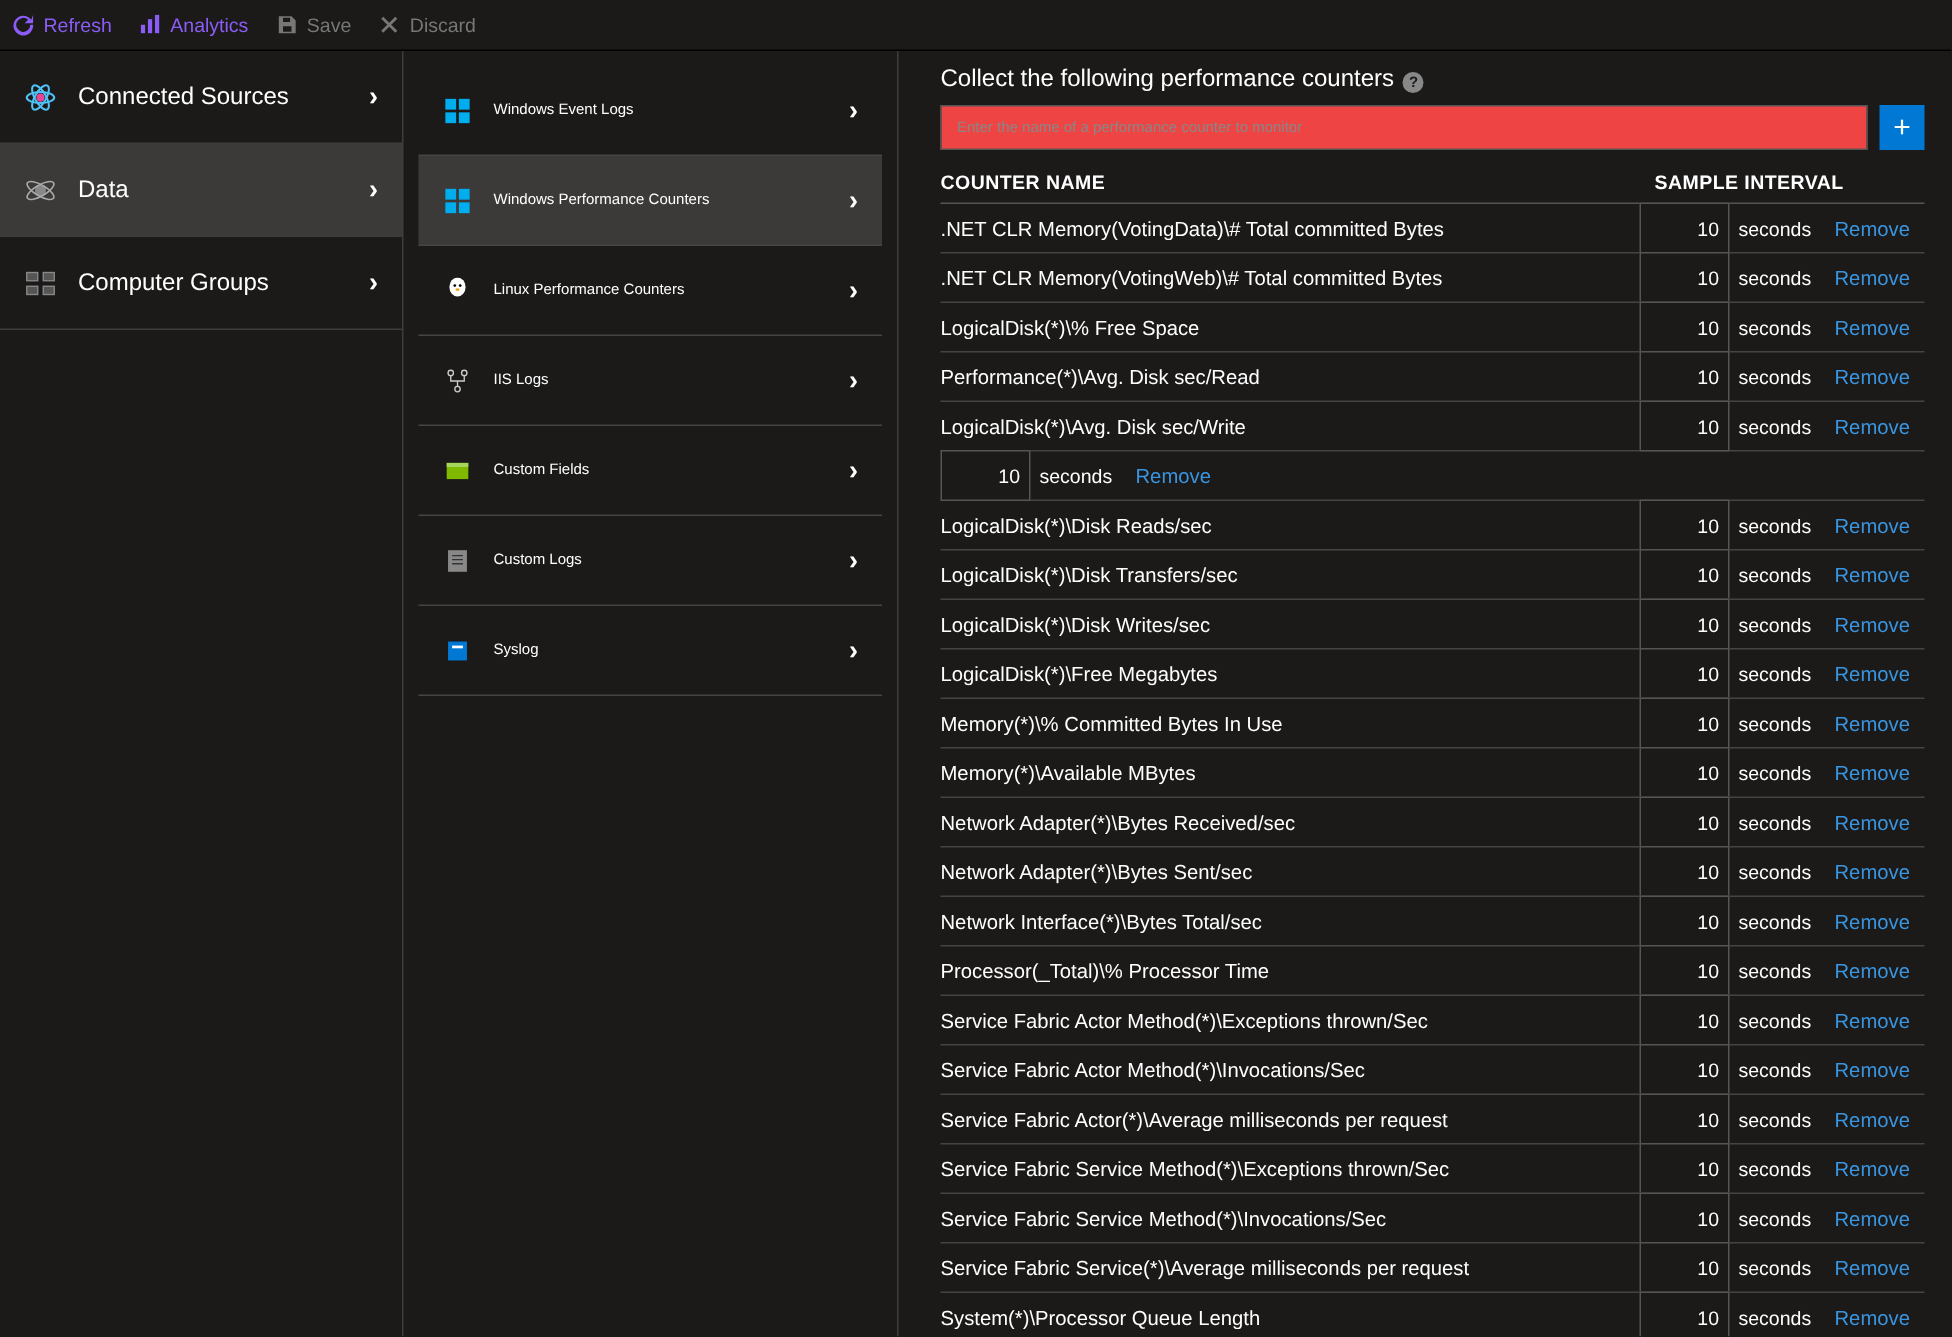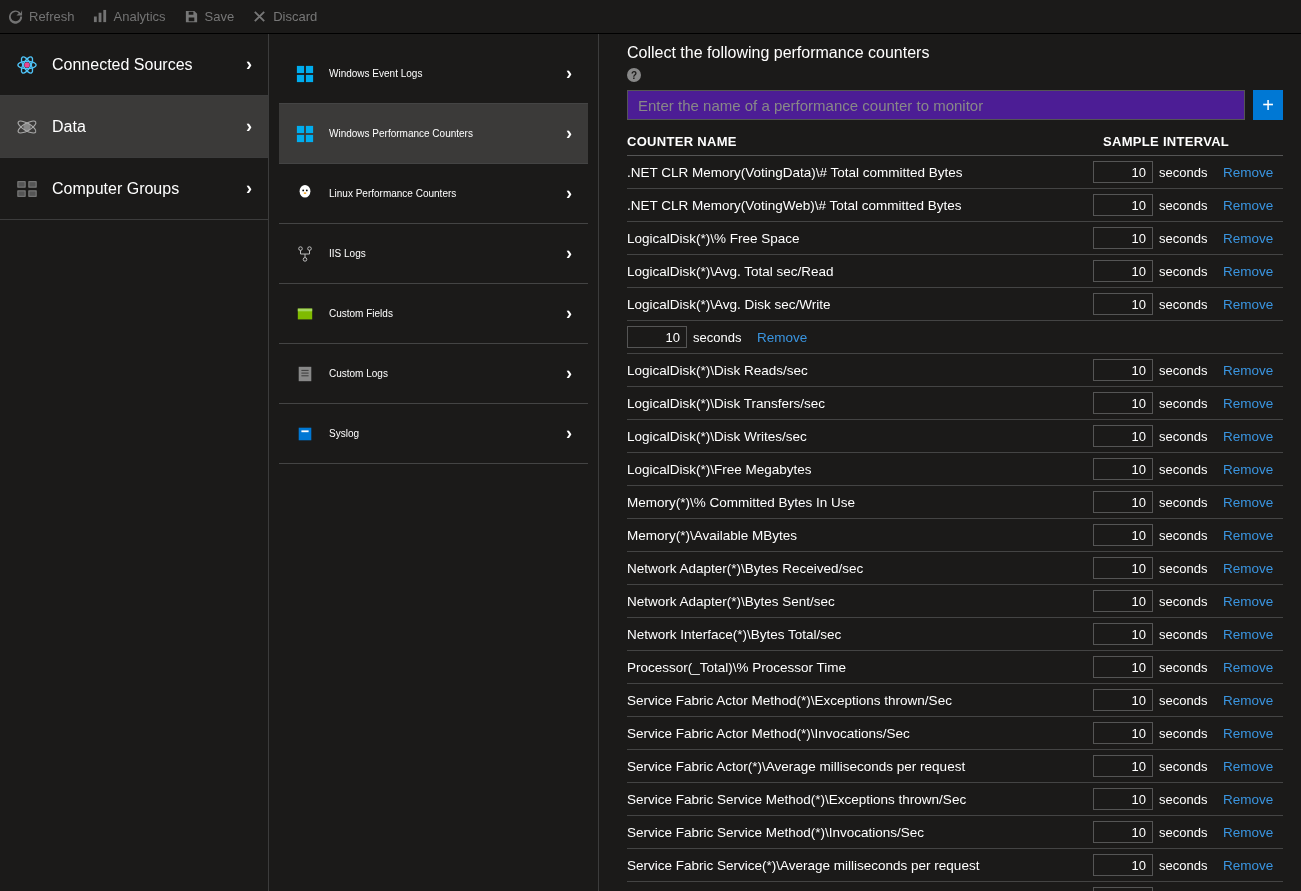--- a/index.html
+++ b/index.html
@@ -17,21 +17,21 @@
     align-items: center;
     height: 34px;
     padding: 0 8px;
     border-bottom: 1px solid #000;
     gap: 18px;
   }
   .toolbar-btn {
     display: flex;
     align-items: center;
     gap: 6px;
-    color: #737373;
+    color: #8b5cf6;
     font-size: 13px;
     cursor: pointer;
   }
   .toolbar-btn.disabled { color: #777; cursor: default; }
   .toolbar-btn svg { width: 15px; height: 15px; }
   .main {
     display: flex;
     height: calc(100% - 34px);
   }
   .col1 {
@@ -61,51 +61,51 @@
   }
   .nav-item.selected { background: #3b3a39; text-align: center; }
   .nav-item-left { display: flex; align-items: center; gap: 14px; }
   .nav-item-left .icon { width: 22px; display:flex; align-items:center; justify-content:center;}
   .nav-item-label { font-size: 16px; }
   .chev { font-size: 18px; font-weight: 600; color:#fff; }
   .subnav { padding: 0 10px; }
   .subnav .nav-item { height: 60px; border-bottom: 1px solid #444; }
   .subnav .nav-item-label { font-size: 10px; }
   .subnav .nav-item .icon { width: 20px; }
-  .panel-title { display:flex; align-items:flex-start; gap:6px; font-size:16px; margin-bottom:8px;flex-direction:column;}
+  .panel-title { display:flex; align-items:flex-end; gap:6px; font-size:16px; margin-bottom:8px;}
   .help-icon {
     width:14px; height:14px; border-radius:50%; background:#888;
     display:inline-flex; align-items:center; justify-content:center;
     font-size:10px; font-weight:bold; color:#1b1a19;
   }
   .add-row { display:flex; gap:8px; margin-bottom:14px; }
   .add-input {
-    flex:1; height:30px; background:#4c1d95;
-    border:1px solid #555; color:#fff; padding:0 10px; font-size:15px;
+    flex:1; height:30px; background:#ef4444;
+    border:1px solid #555; color:#fff; padding:0 10px; font-size:10px;
   }
   .add-input::placeholder { color:#888; }
   .add-btn {
     width:30px; height:30px; background:#0078d4;
     display:flex; align-items:center; justify-content:center;
     color:#fff; font-size:20px; cursor:pointer; font-weight:300;
   }
   .counters-header {
     display:flex; font-weight:700; font-size:13px; letter-spacing:0.3px;
     border-bottom:1px solid #555; padding-bottom:6px;
   }
   .ch-name { flex:1; }
   .ch-interval { width:180px; }
   .counter-row {
     display:flex; align-items:center; height:33px;
     border-bottom:1px solid #444; font-size:13.5px;
   }
   .counter-name { flex:1; white-space:nowrap; overflow:hidden; text-overflow:ellipsis;}
   .interval-cell { width:130px; display:flex; align-items:center; gap:6px; }
   .interval-input {
-    width:60px; height:22px; background:#1b1a19;
+    width:60px; height:34px; background:#1b1a19;
     border:1px solid #555; color:#fff; text-align:right; padding:0 6px; font-size:13px;
   }
   .interval-unit { font-size:13px; }
   .remove-cell { width:60px; text-align:left; }
   .remove-link { color:#3a95e0; cursor:pointer; font-size:13.5px; }
 </style>
 </head>
 <body>
 
 <div class="toolbar">
@@ -314,21 +314,21 @@
         </div>
         <div class="counter-row">
           <div class="counter-name">LogicalDisk(*)\% Free Space</div>
           <div class="interval-cell">
             <input class="interval-input" value="10" style="">
             <span class="interval-unit">seconds</span>
           </div>
           <div class="remove-cell"><span class="remove-link">Remove</span></div>
         </div>
         <div class="counter-row">
-          <div class="counter-name">LogicalDisk(*)\Avg. Total sec/Read</div>
+          <div class="counter-name">Performance(*)\Avg. Disk sec/Read</div>
           <div class="interval-cell">
             <input class="interval-input" value="10" style="">
             <span class="interval-unit">seconds</span>
           </div>
           <div class="remove-cell"><span class="remove-link">Remove</span></div>
         </div>
         <div class="counter-row">
           <div class="counter-name">LogicalDisk(*)\Avg. Disk sec/Write</div>
           <div class="interval-cell">
             <input class="interval-input" value="10" style="">

